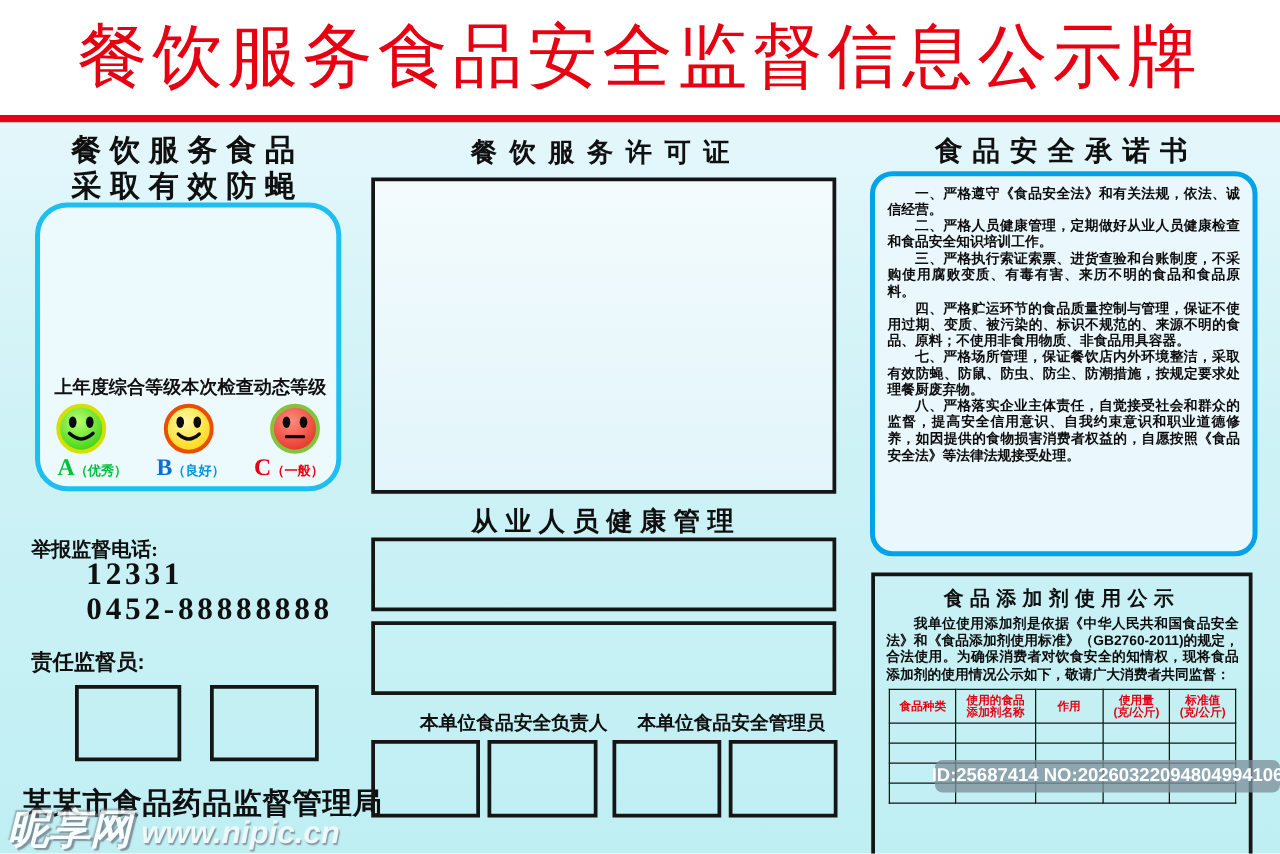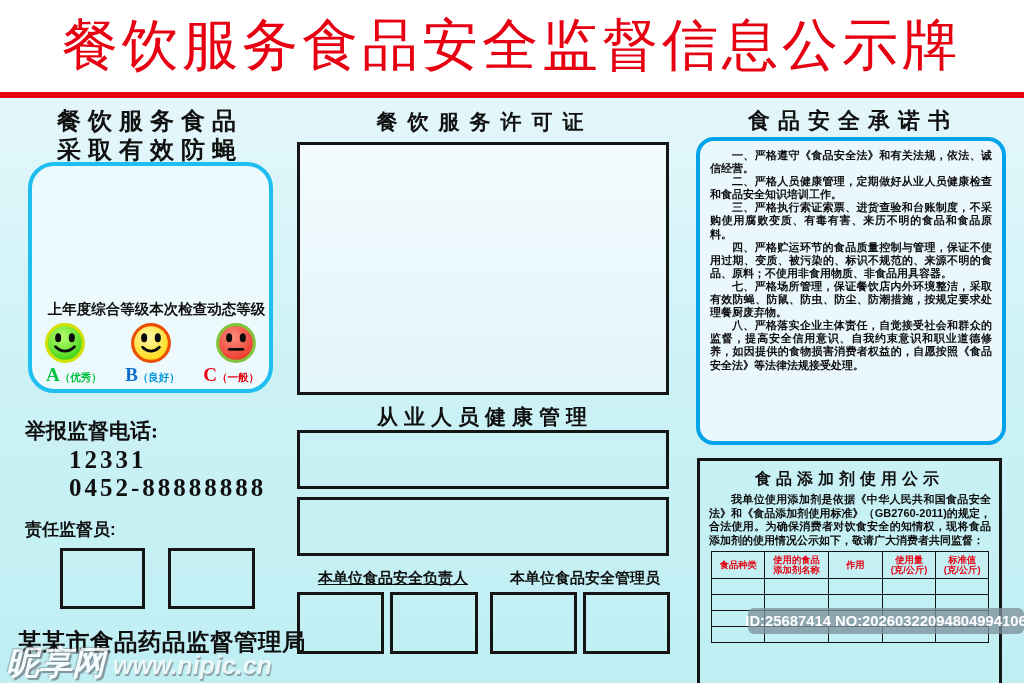--- a/index.html
+++ b/index.html
@@ -46,34 +46,34 @@
   
   .grade-heading { left: 18px; top: 8px; width: 264px; text-align: center;
     font-size: 24px; line-height: 29px; letter-spacing: 7px; }
 
   .grade-panel {
     left: 28px; top: 64px; width: 245px; height: 231px;
     background: #ecf9fd;
     border: 4px solid #1fbef0; border-radius: 26px;
   }
   .grade-labels { position: absolute; left: 0; top: 134px; width: 100%;
-    display: flex; justify-content: center; padding: 0 8px 0 20px; }
+    display: flex; justify-content: flex-end; padding: 0 8px 0 20px; }
   .grade-labels span { font-size: 14.5px; font-weight: bold; color: #101010; white-space: nowrap; }
   .faces-row { position: absolute; left: 0; top: 156px; width: 100%;
     display: flex; justify-content: space-between; padding: 0 12px 0 12px; }
   .face { width: 42px; height: 42px; }
   .letters-row { position: absolute; left: 0; top: 198px; width: 100%;
     display: flex; justify-content: space-between; padding: 0 10px 0 14px; }
   .grade-letter { font-family: "Liberation Serif", serif; font-size: 19px; font-weight: bold; }
   .grade-note { font-size: 10.5px; font-weight: bold; }
   .g-a .grade-letter, .g-a .grade-note { color: #00c23c; }
   .g-b .grade-letter { color: #0c6fd0; } .g-b .grade-note { color: #0096dc; }
   .g-c .grade-letter, .g-c .grade-note { color: #e60012; }
 
-  .hotline-label { left: 25px; top: 319px; font-size: 21px; font-family: Liberation Serif, serif; }
+  .hotline-label { left: 25px; top: 332px; font-size: 16px; font-family: Liberation Serif, serif; }
   .phone-num { font-family: "Liberation Serif", serif; font-weight: bold;
     color: #101010; font-size: 25px; letter-spacing: 3px; white-space: nowrap; margin-left: 12px; }
   .phone-1 { left: 57px; top: 348px; }
   .phone-2 { left: 57px; top: 376px; }
   .supervisor-label { left: 25px; top: 420px; font-size: 17px; }
   .photo-box { border: 3px solid #151515; background: transparent; }
   .sup-box-1 { left: 60px; top: 450px; width: 85px; height: 61px; }
   .sup-box-2 { left: 168px; top: 450px; width: 87px; height: 61px; }
   .agency-name { left: 18px; top: 528px; width: 286px; font-size: 23.5px;
     letter-spacing: 0.5px; font-weight: bold; }
@@ -82,21 +82,21 @@
   .license-heading { left: 300px; top: 10px; width: 370px; text-align: center;
     font-size: 21px; letter-spacing: 10px; }
   .license-box { left: 297px; top: 44px; width: 372px; height: 253px;
     border: 3px solid #151515;
     background: linear-gradient(180deg, #f3fbfd 0%, #e2f5fa 100%); }
   .health-heading { left: 300px; top: 305px; width: 370px; text-align: center;
     font-size: 21px; letter-spacing: 6px; }
   .health-box-1 { left: 297px; top: 332px; width: 372px; height: 59px; }
   .health-box-2 { left: 297px; top: 399px; width: 372px; height: 59px; }
   .person-label { font-size: 15px; top: 471px; }
-  .person-label-left { left: 300px; width: 186px; text-align: center; text-decoration: underline; }
+  .person-label-left { left: 300px; width: 186px; text-align: right; }
   .person-label-right { left: 492px; width: 186px; text-align: center; }
   .p-box-1 { left: 297px; top: 494px; width: 87px; height: 62px; }
   .p-box-2 { left: 390px; top: 494px; width: 88px; height: 62px; }
   .p-box-3 { left: 490px; top: 494px; width: 87px; height: 62px; }
   .p-box-4 { left: 583px; top: 494px; width: 87px; height: 62px; }
 
   
   .promise-heading { left: 700px; top: 8px; width: 306px; text-align: center;
     font-size: 22px; letter-spacing: 8px; }
   .promise-panel { left: 696px; top: 39px; width: 310px; height: 308px;

